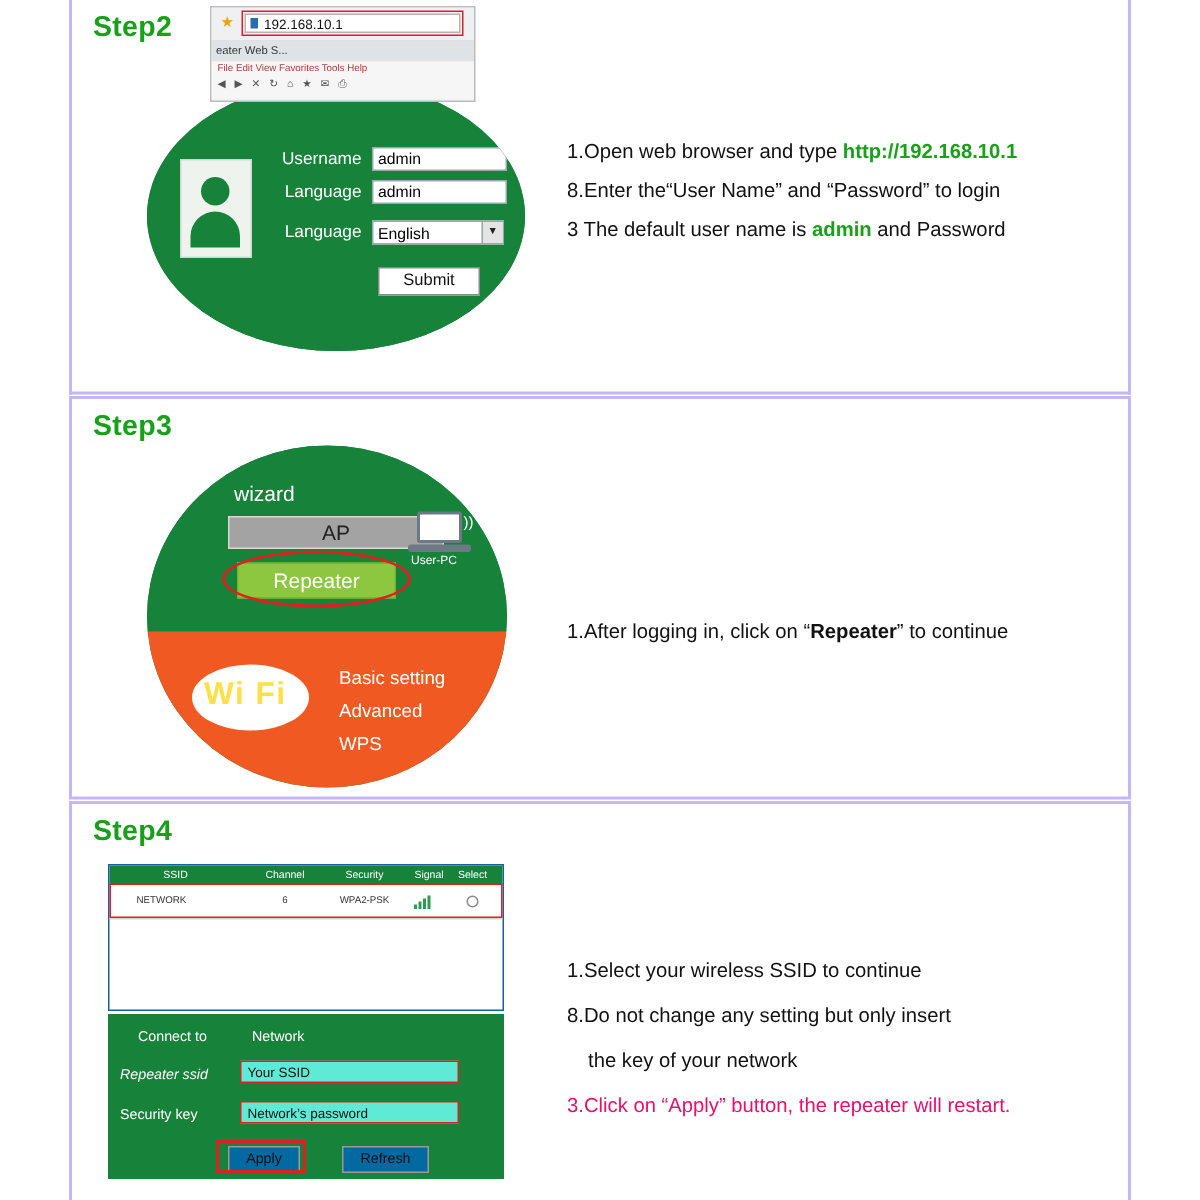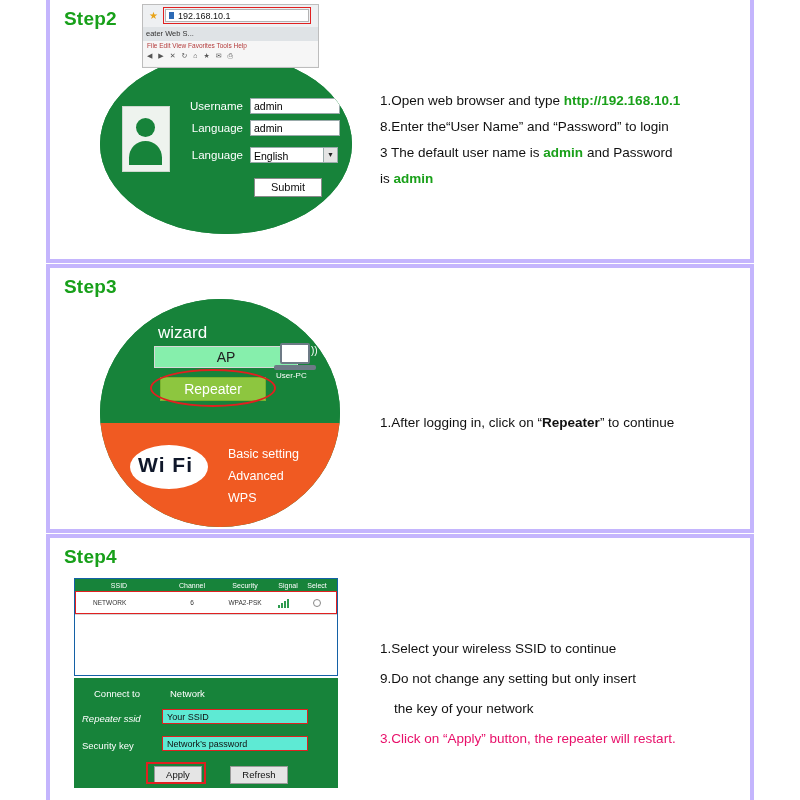--- a/index.html
+++ b/index.html
@@ -18,21 +18,21 @@
     position: relative;
     width: 800px;
     height: 800px;
   }
 
   
   .panel {
     position: absolute;
     left: 46px;
     right: 46px;
-    border: 4px solid #c4b5fd;
+    border: 2px solid #c4b5fd;
     box-sizing: border-box;
     background: #fff;
   }
   #panel-step2 { top: 0px;   height: 263px; border-top: none; }
   #panel-step3 { top: 264px; height: 269px; }
   #panel-step4 { top: 534px; height: 266px; border-bottom: none;}
 
   .step-label {
     position: absolute;
     left: 14px;
@@ -267,27 +267,27 @@
   #s3-bottom {
     position: absolute;
     left: 0; top: 124px;
     width: 240px; height: 104px;
     background: #f05a22;
   }
   #s3-wizard {
     position: absolute;
     left: 58px; top: 24px;
     color: #fff;
-    font-size: 17px;
+    font-size: 14px;
   }
   #s3-ap {
     position: absolute;
     left: 54px; top: 47px;
     width: 142px; height: 20px;
-    background: #86efac;
+    background: #a3a3a3;
     border: 1px solid #d8d8d8;
     text-align: center;
     font-size: 14px;
     line-height: 20px;
     color: #222;
   }
   #s3-rep {
     position: absolute;
     left: 60px; top: 78px;
     width: 104px; height: 22px;
@@ -345,21 +345,21 @@
     left: 30px; top: 146px;
     width: 78px; height: 44px;
     background: #ffffff;
     border-radius: 50%;
   }
   #s3-wifi-text {
     position: absolute;
     left: 38px; top: 154px;
     font-size: 21px;
     font-weight: bold;
-    color: #0f172a;
+    color: #fde047;
     letter-spacing: 1px;
   }
   .s3-menu {
     position: absolute;
     left: 128px;
     color: #ffffff;
     font-size: 12.5px;
     white-space: nowrap;
   }
   #s3-text {
@@ -471,21 +471,21 @@
     border: 1px solid #e02020;
     font-size: 9px;
     line-height: 15px;
     color: #111;
     padding-left: 4px;
     box-sizing: border-box;
   }
   .s4-btn {
     position: absolute;
     height: 16px;
-    background: #e5e5e5;
+    background: #0369a1;
     border: 1px solid #9a9a9a;
     font-size: 9.5px;
     line-height: 16px;
     text-align: center;
     color: #111;
   }
   #s4-apply-red {
     position: absolute;
     left: 72px; top: 84px;
     width: 60px; height: 22px;
@@ -553,23 +553,20 @@
       </div>
     </div>
 
     <div id="s2-text">
       <div>
         <span>1.Open web browser and type </span><span class="greenlink">http://192.168.10.1</span>
       </div>
       <div>8.Enter the“User Name” and “Password” to login</div>
       <div>
         <span>3 The default user name is </span><span class="green">admin</span><span> and Password</span>
-      </div>
-      <div>
-        <span>is </span><span class="green">admin</span>
       </div>
     </div>
   </div>
 
   <div class="panel" id="panel-step3">
     <div class="step-label">Step3</div>
 
     <div class="circle" id="s3-circle">
       <div id="s3-top"></div>
       <div id="s3-bottom"></div>
@@ -636,19 +633,19 @@
       <div class="s4-label" style="top:62px;">Security key</div>
       <div class="s4-input" style="top:58px;">Network’s password</div>
 
       <div class="s4-btn" style="left:80px;top:88px;width:46px;">Apply</div>
       <div id="s4-apply-red"></div>
       <div class="s4-btn" style="left:156px;top:88px;width:56px;">Refresh</div>
     </div>
 
     <div id="s4-text">
       <div>1.Select your wireless SSID to continue</div>
-      <div>9.Do not change any setting but only insert</div>
+      <div>8.Do not change any setting but only insert</div>
       <div style="padding-left:14px;">the key of your network</div>
       <div class="red">3.Click on “Apply” button, the repeater will restart.</div>
     </div>
   </div>
 
 </div>
 
 </body></html>

